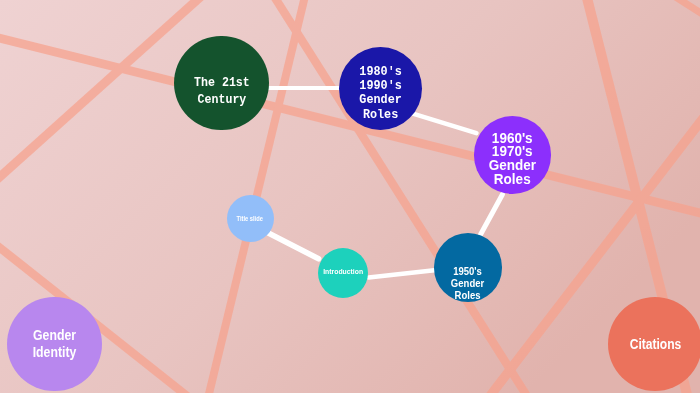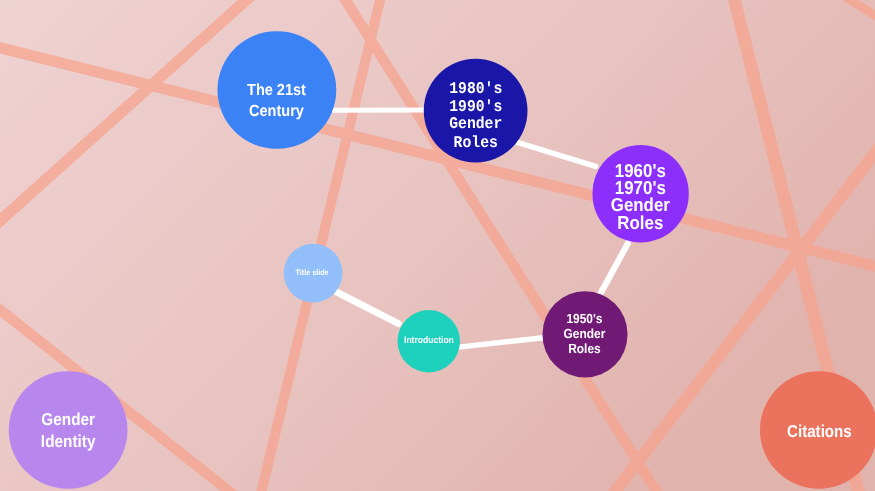--- a/index.html
+++ b/index.html
@@ -40,21 +40,21 @@
         </g>
       </svg>
   <svg class="layer" id="edges" width="700" height="393">
         <line x1="268.3" y1="233.1" x2="318.6" y2="258.8" stroke="#ffffff" stroke-width="5.6" stroke-linecap="round"></line>
         <line x1="368.7" y1="277.5" x2="434.3" y2="270.2" stroke="#ffffff" stroke-width="4.4" stroke-linecap="round"></line>
         <line x1="480.7" y1="234.2" x2="502.4" y2="194.5" stroke="#ffffff" stroke-width="5" stroke-linecap="round"></line>
         <line x1="476.4" y1="133.1" x2="411.3" y2="113.1" stroke="#ffffff" stroke-width="4.6" stroke-linecap="round"></line>
         <line x1="338.4" y1="88" x2="267.3" y2="88.1" stroke="#ffffff" stroke-width="4" stroke-linecap="round"></line>
       </svg>
   <div class="layer" id="nodes">
-        <div class="node" style="left: 174.3px; top: 25px; width: 94.4px; height: 94.4px; background: #3b82f6; font-size: 12.9px; line-height: 16.7px;">
+        <div class="node" style="left: 174.3px; top: 36px; width: 94.4px; height: 94.4px; background: #14532d; font-size: 12.9px; line-height: 16.7px; font-family: Liberation Mono, monospace;">
           <div style="transform: translateY(8.6px) scaleX(0.9);">
             <span>The 21st</span>
             <span>Century</span>
           </div>
         </div>
         <div class="node" style="left: 339.2px; top: 47.1px; width: 82.8px; height: 82.8px; background: rgb(26, 23, 168); font-size: 13.1px; line-height: 14.4px; font-family: Liberation Mono, monospace;">
           <div style="transform: translateY(4.5px) scaleX(0.9);">
             <span>1980's</span>
             <span>1990's</span>
             <span>Gender</span>
@@ -62,21 +62,21 @@
           </div>
         </div>
         <div class="node" style="left: 473.9px; top: 116.3px; width: 77.4px; height: 77.4px; background: rgb(140, 47, 252); font-size: 15px; line-height: 13.7px;">
           <div style="transform: translateY(2.9px) scaleX(0.9);">
             <span>1960's</span>
             <span>1970's</span>
             <span>Gender</span>
             <span>Roles</span>
           </div>
         </div>
-        <div class="node" style="left: 433.5px; top: 233.1px; width: 68.6px; height: 68.6px; background: #701a75; font-size: 10.6px; line-height: 12.2px;">
+        <div class="node" style="left: 433.5px; top: 233.1px; width: 68.6px; height: 68.6px; background: #0369a1; font-size: 10.6px; line-height: 12.2px; align-items: flex-end;">
           <div style="transform: translateY(0.1px) scaleX(0.9);">
             <span>1950's</span>
             <span>Gender</span>
             <span>Roles</span>
           </div>
         </div>
         <div class="node" style="left: 318.4px; top: 247.5px; width: 50px; height: 50px; background: rgb(29, 209, 188); font-size: 7.6px; line-height: 10px; align-items: center;">
           <div style="transform: translateY(-0.7px) scaleX(0.9);">
             <span>Introduction</span>
           </div>

